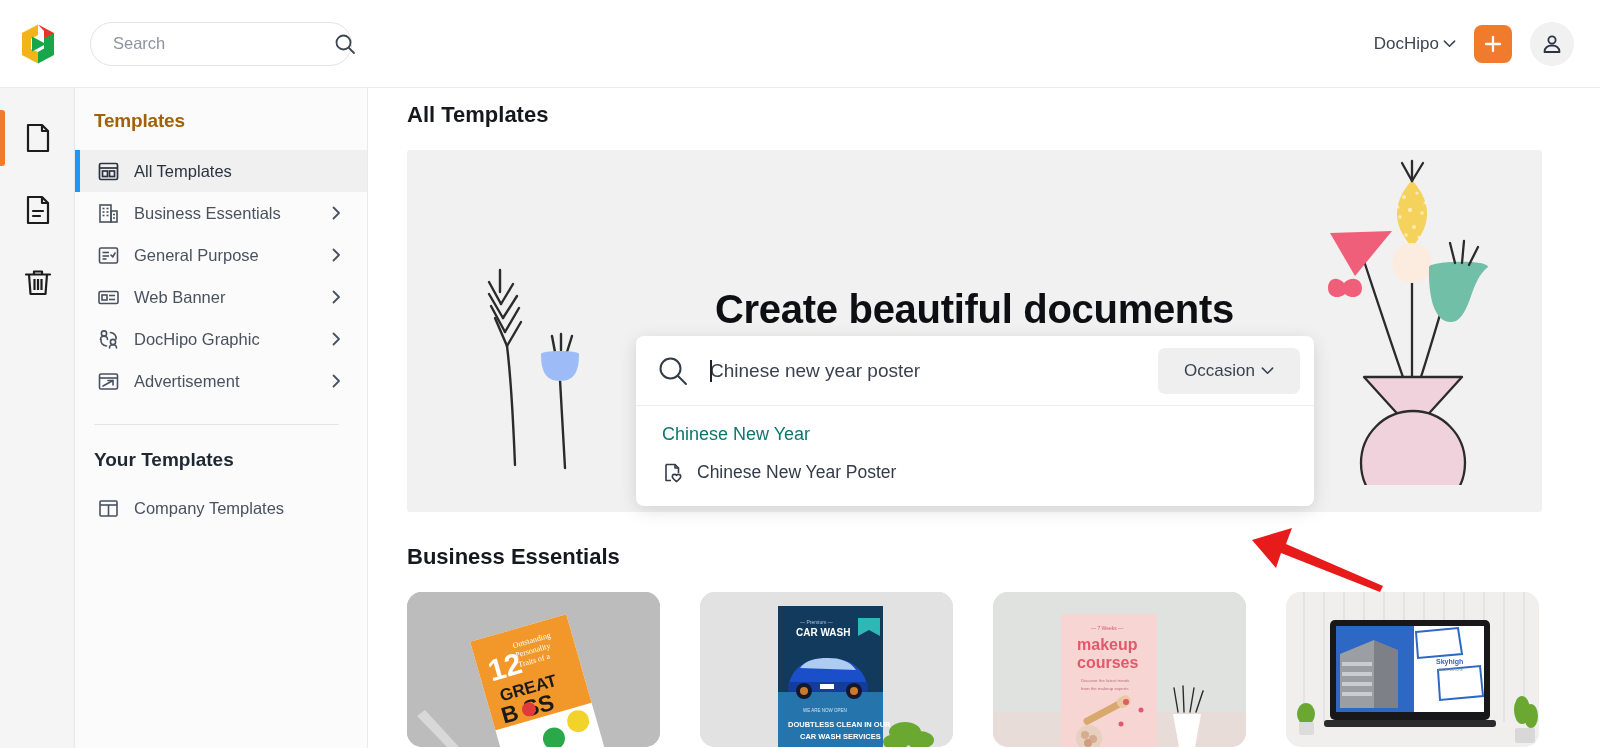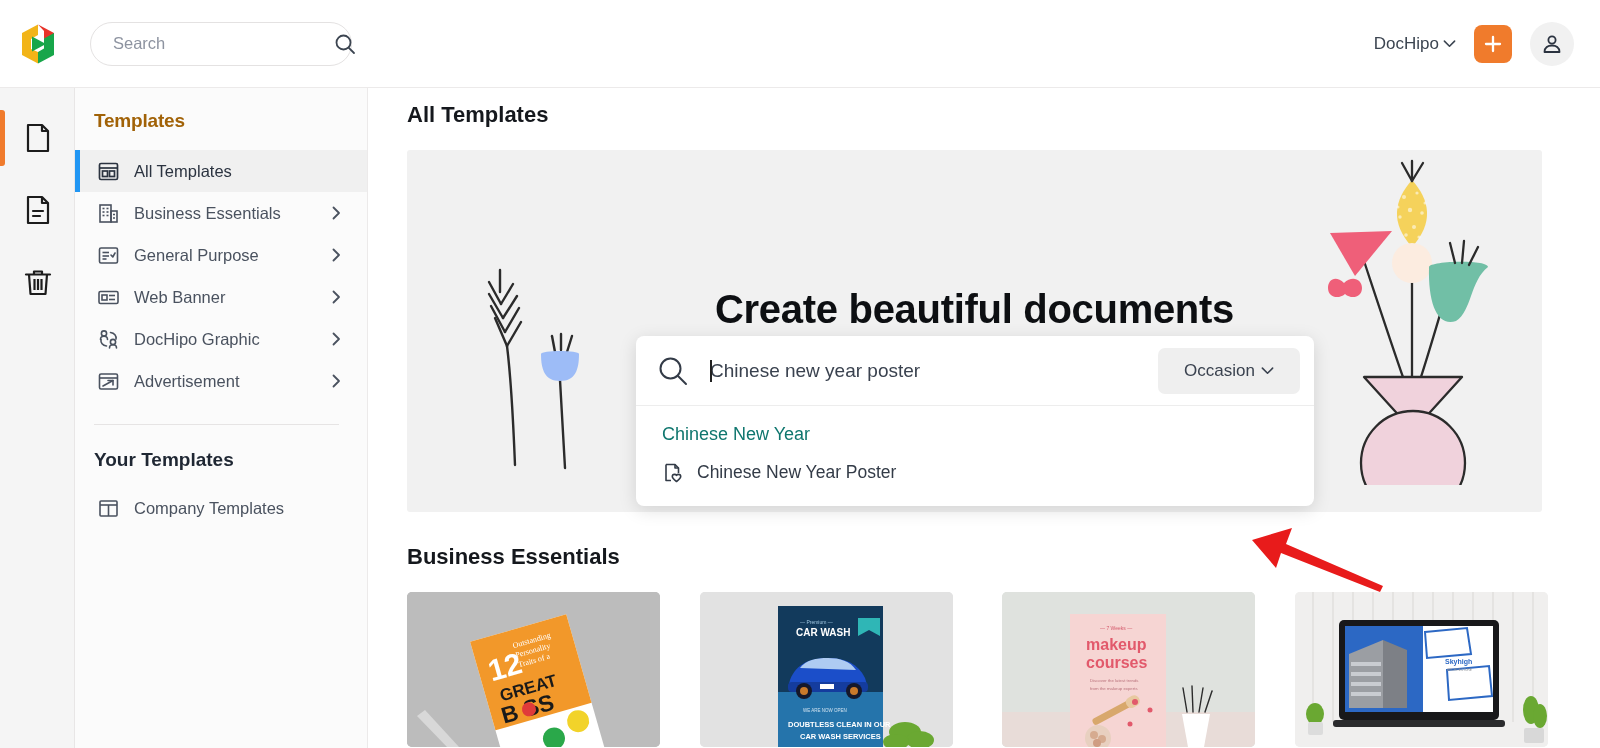--- a/index.html
+++ b/index.html
@@ -166,26 +166,26 @@
 
   
   .cards-title {
     font-size: 22px; font-weight: bold; color: #15181d;
     padding: 32px 0 0 39px;
   }
   .cards {
     display: flex; gap: 40px; padding: 22px 0 0 39px;
   }
   .card {
-    width: 253px; height: 155px; border-radius: 5px;
+    width: 253px; height: 155px; border-radius: 15px;
     overflow: hidden; position: relative; cursor: pointer; flex-shrink: 0;
   }
   .c1 { background: #bcbcbc; }
   .c2 { background: #e2e2e2; }
-  .c3 { background: #dfe2de; margin-left: 9px; }
+  .c3 { background: #dfe2de; }
   .c4 { background: #f0efee; }
   .card svg { display: block; width: 100%; height: 100%; }
 </style>
 </head>
 <body>
 
 <div class="app">
 
   <div class="header">
 

